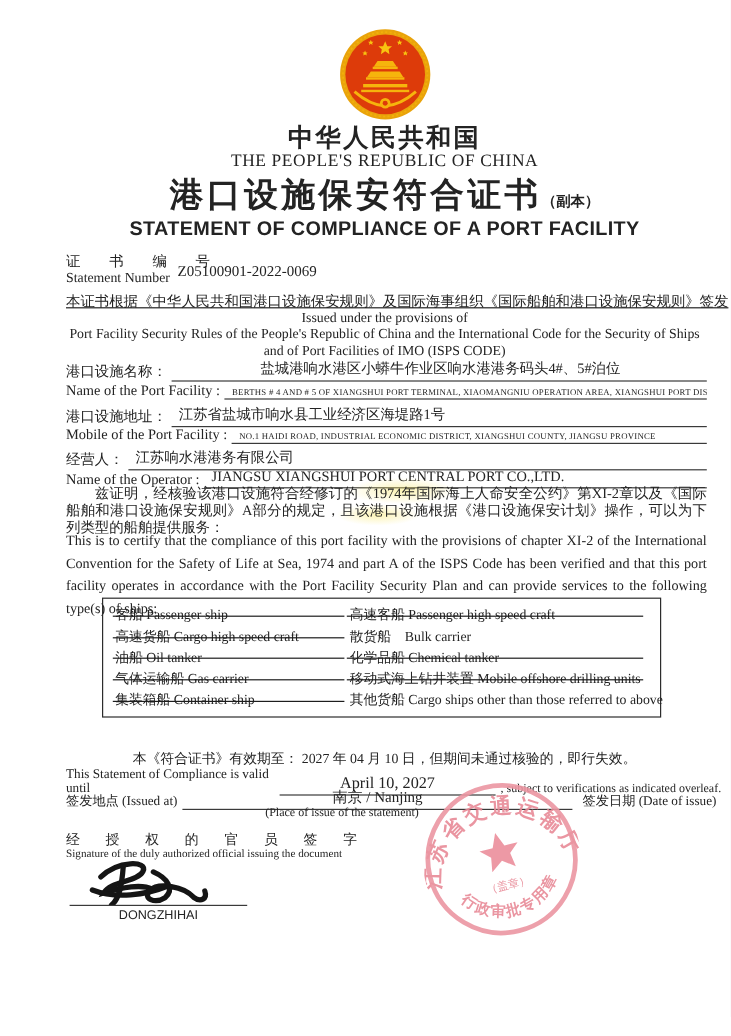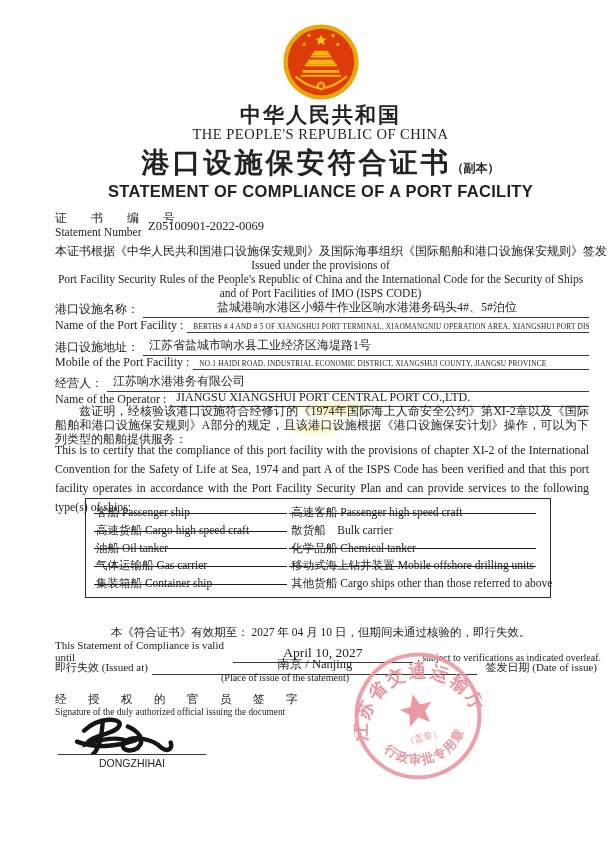--- a/index.html
+++ b/index.html
@@ -17,21 +17,21 @@
   .title-cn .suffix{font-size:12px;font-weight:bold;letter-spacing:0;}
   .title-en{top:182px;font-size:16.5px;font-weight:bold;font-family:"Liberation Sans","DejaVu Sans",sans-serif;letter-spacing:0.3px;}
 
   
   .stmt-label{left:55px;top:211px;font-size:12px;line-height:14px;}
   .stmt-label .cn{letter-spacing:6px;}
   .stmt-label .en{font-size:11.5px;letter-spacing:0;}
   .stmt-value{left:148px;top:219px;font-size:12.5px;}
 
   
-  .issued-cn{left:55px;top:243px;font-size:12px;}
+  .issued-cn{left:55px;top:243px;font-size:12px;text-decoration:underline;}
   .issued-en1{top:259px;font-size:11.5px;}
   .issued-en2{top:273px;font-size:11.5px;}
   .issued-en3{top:287px;font-size:11.5px;}
 
   
   .frow{position:absolute;left:55px;right:52px;display:flex;align-items:flex-end;font-size:12px;}
   .frow .lbl{white-space:nowrap;padding-right:4px;}
   .frow .val{flex:1;border-bottom:1px solid #3a3a3a;padding:0 4px 1px 6px;white-space:nowrap;overflow:hidden;}
   .tinycaps{font-size:7.3px;letter-spacing:0.2px;}
   .r-name-cn{top:299px;text-align:center;} .r-name-en{top:318px;} .r-addr-cn{top:337px;}
@@ -171,21 +171,21 @@
   </div>
 
   <div class="abs center valid-cn">本《符合证书》有效期至： 2027 年 04 月 10 日，但期间未通过核验的，即行失效。</div>
   <div class="valid-en">
     <span class="lbl">This Statement of Compliance is valid until</span>
     <span class="date">April 10, 2027</span>
     <span class="suffix">, subject to verifications as indicated overleaf.</span>
   </div>
 
   <div class="issue-row">
-    <span class="lbl">即行失效  (Issued at)</span>
+    <span class="lbl">签发地点  (Issued at)</span>
     <span class="place">南京 / Nanjing</span>
     <span class="lbl" style="padding-left:8px;">签发日期 (Date of issue)</span>
   </div>
   <div class="abs place-note">(Place of issue of the statement)</div>
 
   <div class="abs sig-label-cn">经　授　权　的　官　员　签　字</div>
   <div class="abs sig-label-en">Signature of the duly authorized official issuing the document</div>
   <svg class="abs sig-svg" viewBox="0 0 140 44">
     <g fill="none" stroke="#151515" stroke-width="4.6" stroke-linecap="round" transform="rotate(-3 70 22)">
       <path d="M20,16 C36,2 62,4 57,13 C52,22 28,20 22,30 C38,26 56,24 64,29"></path>

